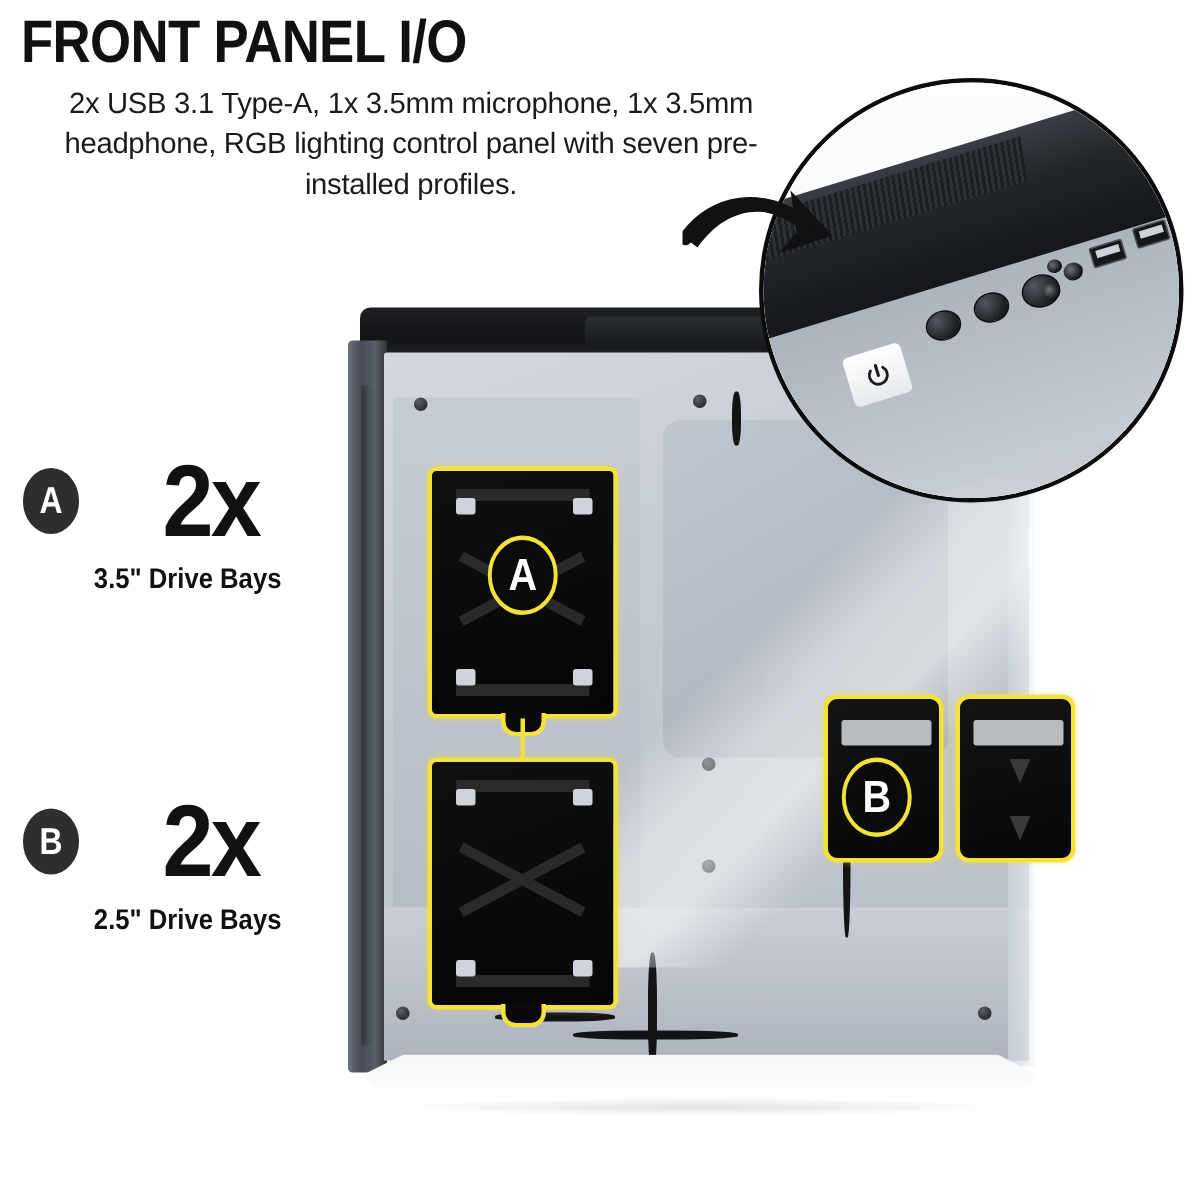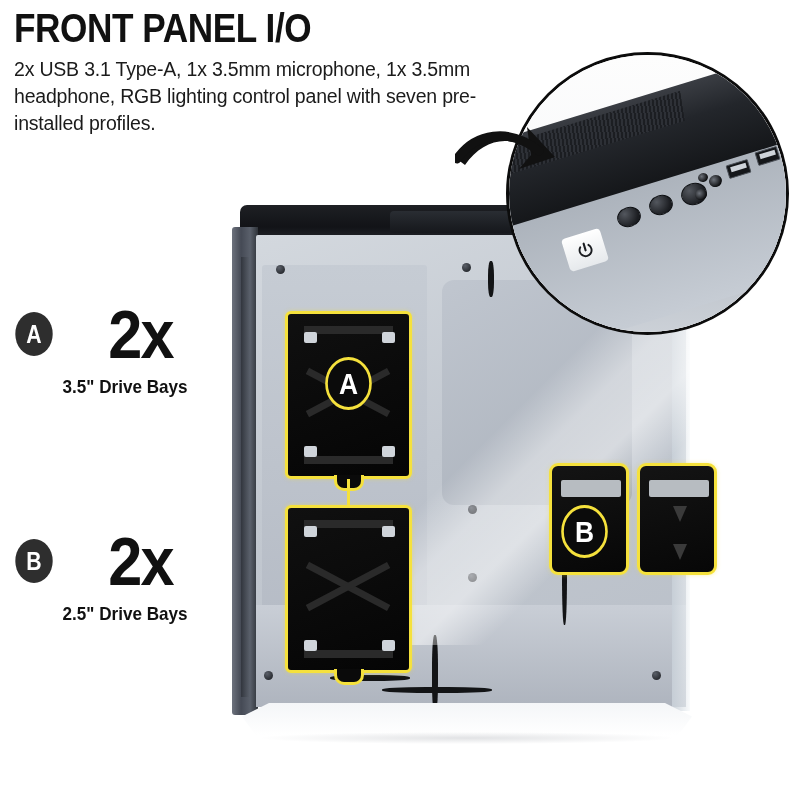--- a/index.html
+++ b/index.html
@@ -14,21 +14,21 @@
   
   #header { position: absolute; left: 14px; top: 6px; width: 520px; }
   #title {
     font-family: "Liberation Sans Narrow", "Liberation Sans", sans-serif;
     font-weight: bold; font-size: 40px; line-height: 44px;
     letter-spacing: -0.5px; color: #111; transform: scaleX(0.88);
     transform-origin: left center; white-space: nowrap;
   }
   #subtitle {
     margin-top: 6px; font-size: 19.5px; line-height: 27px;
-    color: #1b1b1b; font-weight: normal; letter-spacing: -0.2px;
+    color: #1b1b1b; font-weight: normal; letter-spacing: -0.2px; text-align: center;
   }
 
   
   .callout { position: absolute; width: 225px; }
   #callout-a { left: 0px; top: 300px; }
   #callout-b { left: 0px; top: 527px; }
   .callout-row { display: flex; align-items: center; }
   .badge {
     width: 44px; height: 44px; border-radius: 50%;
     background: #2e2e2e; color: #fff;

